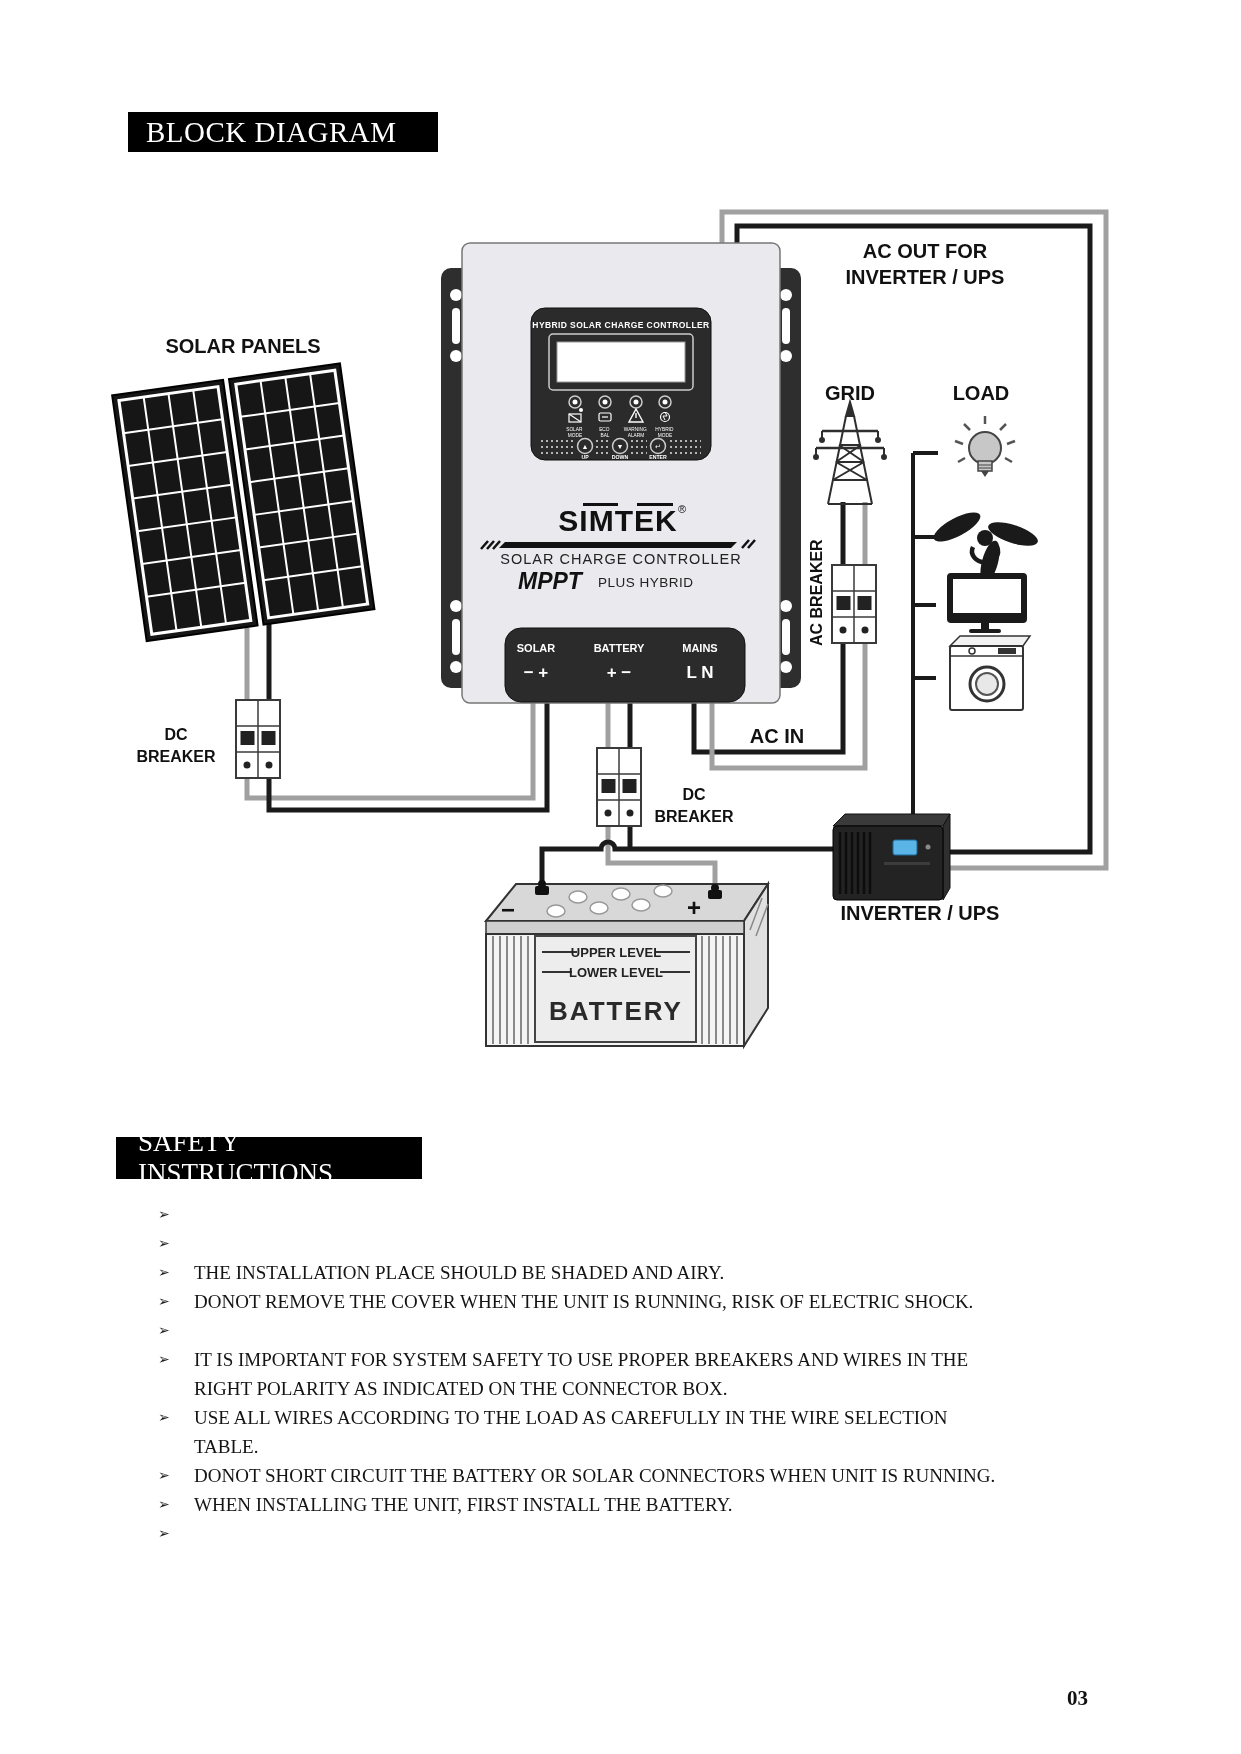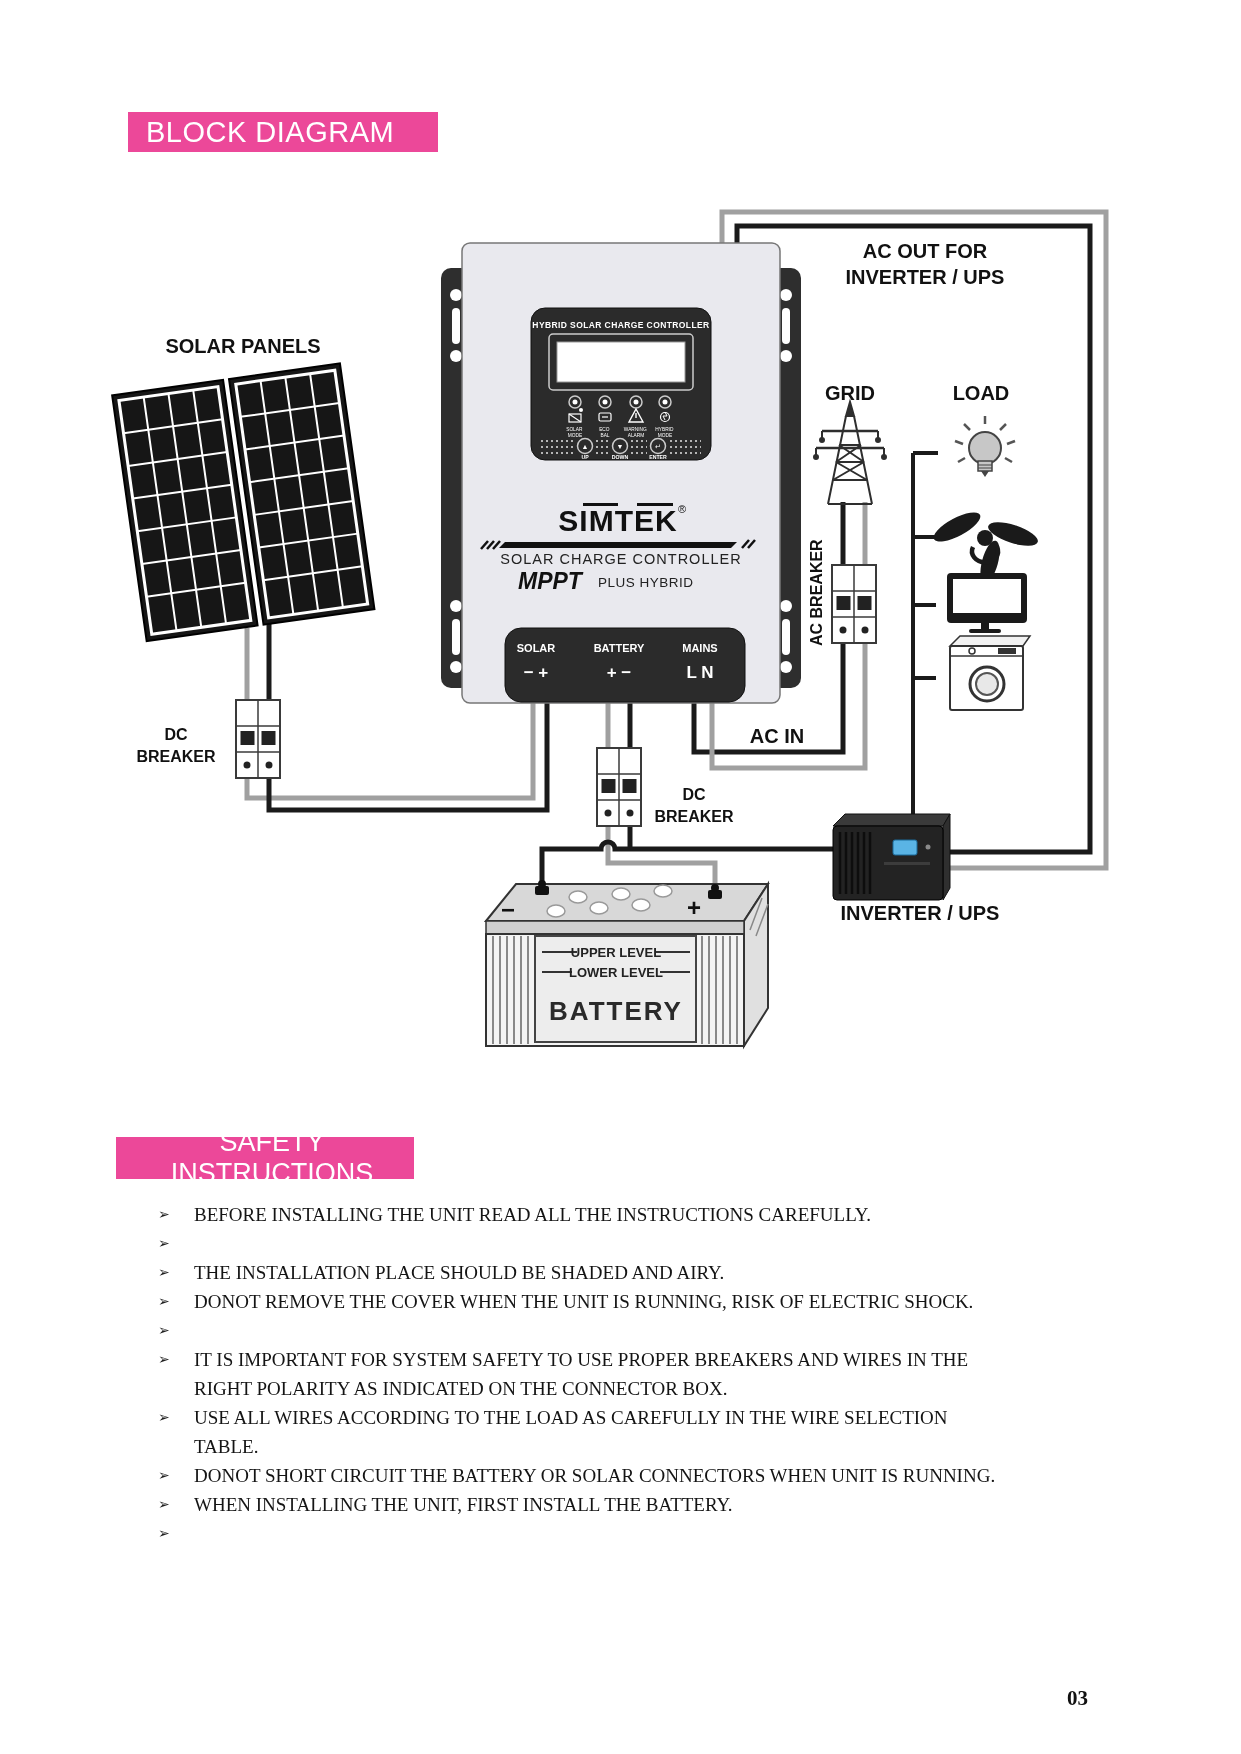--- a/index.html
+++ b/index.html
@@ -1,21 +1,21 @@
 <!DOCTYPE html>
 <html><head>
 <meta charset="utf-8">
 <style>
   html,body{margin:0;padding:0;background:#888;}
   .page{position:relative;width:1241px;height:1754px;background:#ffffff;overflow:hidden;
         font-family:"Liberation Sans",sans-serif;}
-  .title-bar{position:absolute;background:#ec4899;color:#fff;
-             font-family:Liberation Sans, sans-serif;display:flex;align-items:center;text-align:center;}
+  .title-bar{position:absolute;background:#000000;color:#fff;
+             font-family:Liberation Serif, serif;display:flex;align-items:center;}
   .title-block{left:128px;top:112px;width:292px;height:40px;font-size:29px;padding-left:18px;letter-spacing:.5px;}
-  .title-safety{left:116px;top:1137px;width:284px;height:42px;font-size:27px;padding-left:14px;}
+  .title-safety{left:116px;top:1137px;width:284px;height:42px;font-size:27px;padding-left:22px;}
   .diagram-svg{position:absolute;left:0;top:0;}
   .safety-list{position:absolute;left:158px;top:1200px;width:856px;margin:0;padding:0;list-style:none;}
   .safety-list li{display:flex;align-items:flex-start;
       font-family:"Liberation Serif",serif;font-size:19px;line-height:29px;color:#141414;}
   .safety-list .marker{flex:0 0 36px;font-family:"DejaVu Sans",sans-serif;font-size:14px;
       line-height:29px;color:#222;}
   .footer-pagenum{position:absolute;top:1686px;left:0;width:1088px;text-align:right;
       font-family:"Liberation Serif",serif;font-weight:bold;font-size:21px;color:#111;}
   svg text{font-family:"Liberation Sans",sans-serif;}
   .lbl{font-weight:bold;font-size:20px;fill:#111;}
@@ -356,21 +356,20 @@
     <text class="lbl" x="920" y="920" text-anchor="middle">INVERTER / UPS</text>
   </svg>
 
   <div class="title-bar title-safety">
     <span>SAFETY INSTRUCTIONS</span>
   </div>
 
   <ul class="safety-list">
     <li>
         <span class="marker">➢</span>
-        <span>BEFORE INSTALLING THE UNIT READ ALL THE INSTRUCTIONS CAREFULLY.</span>
       </li>
     <li>
         <span class="marker">➢</span>
       </li>
     <li>
         <span class="marker">➢</span>
         <span>THE INSTALLATION PLACE SHOULD BE SHADED AND AIRY.</span>
       </li>
     <li>
         <span class="marker">➢</span>

